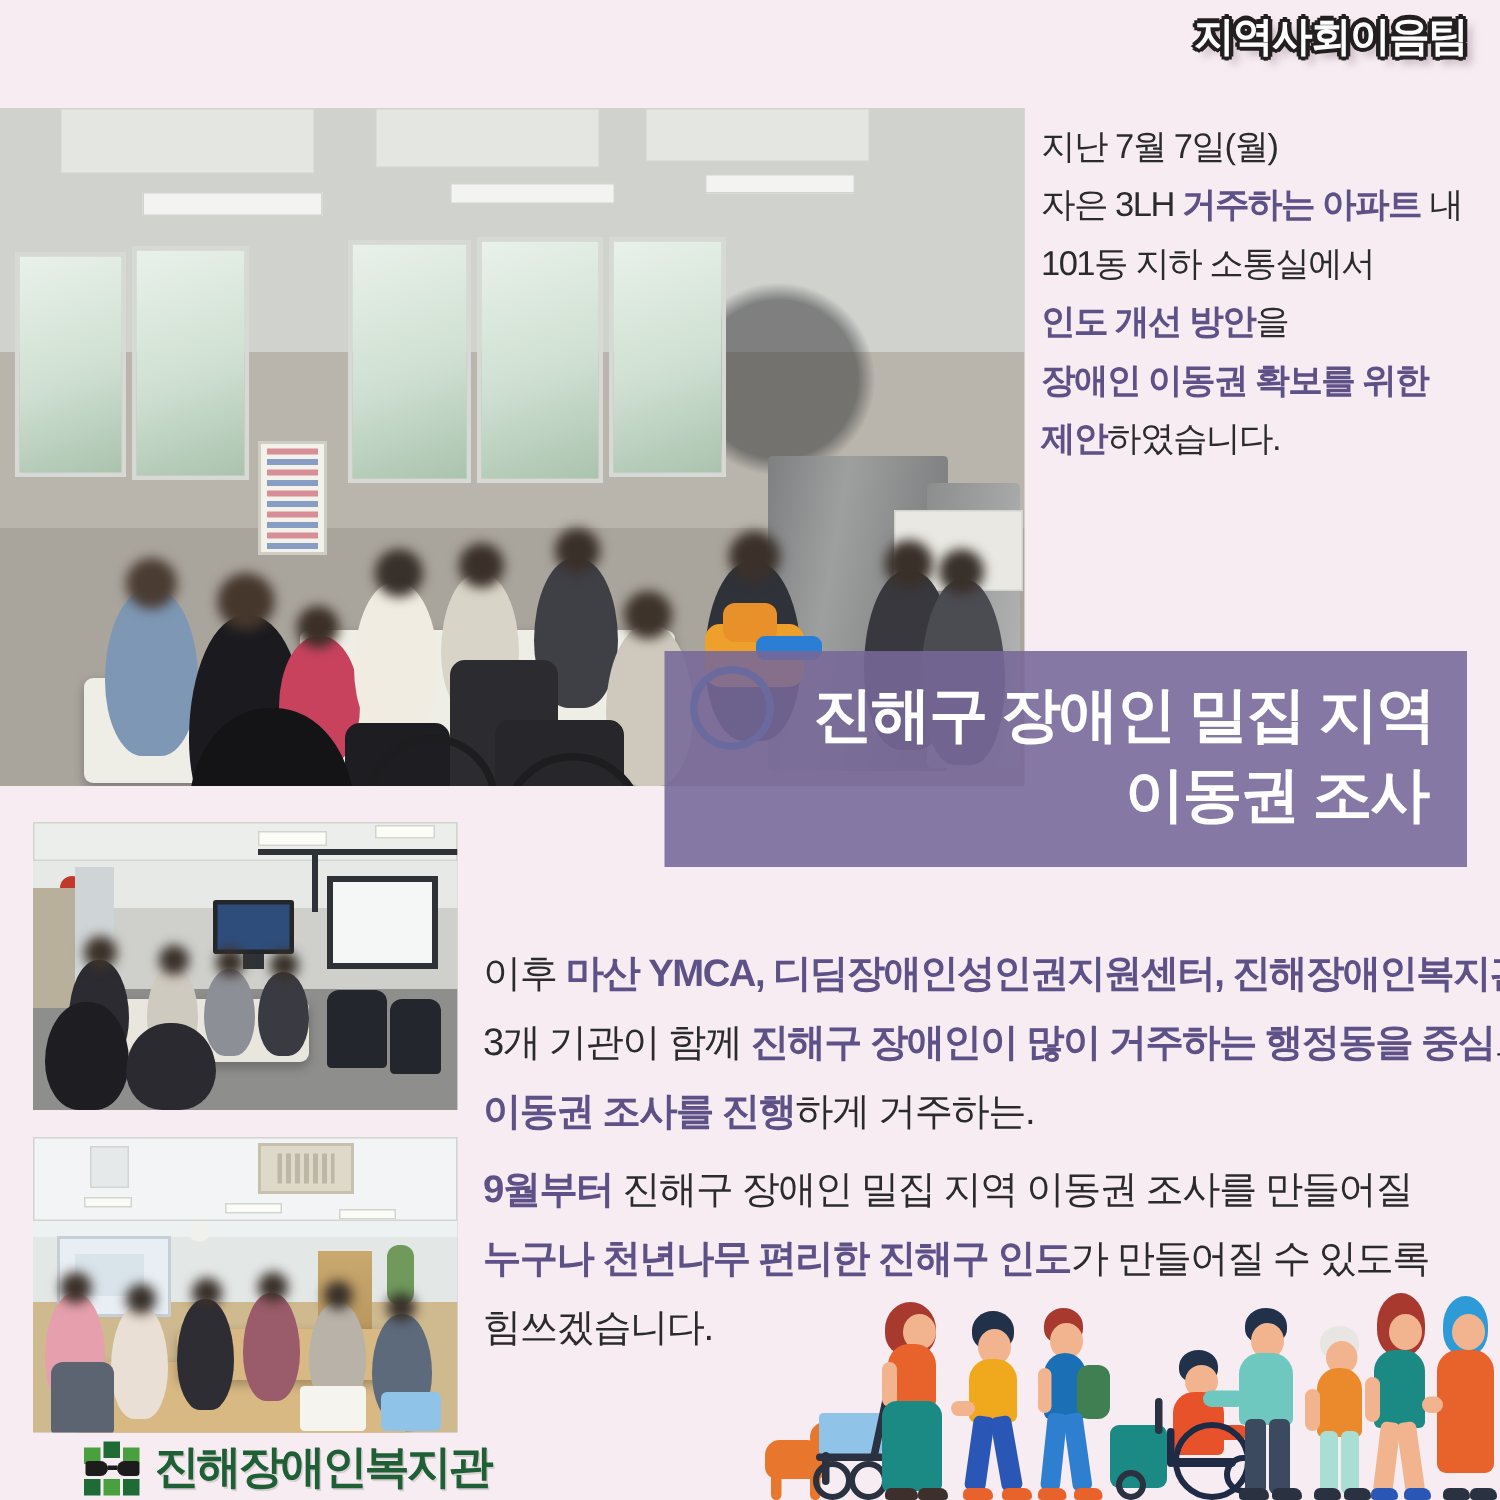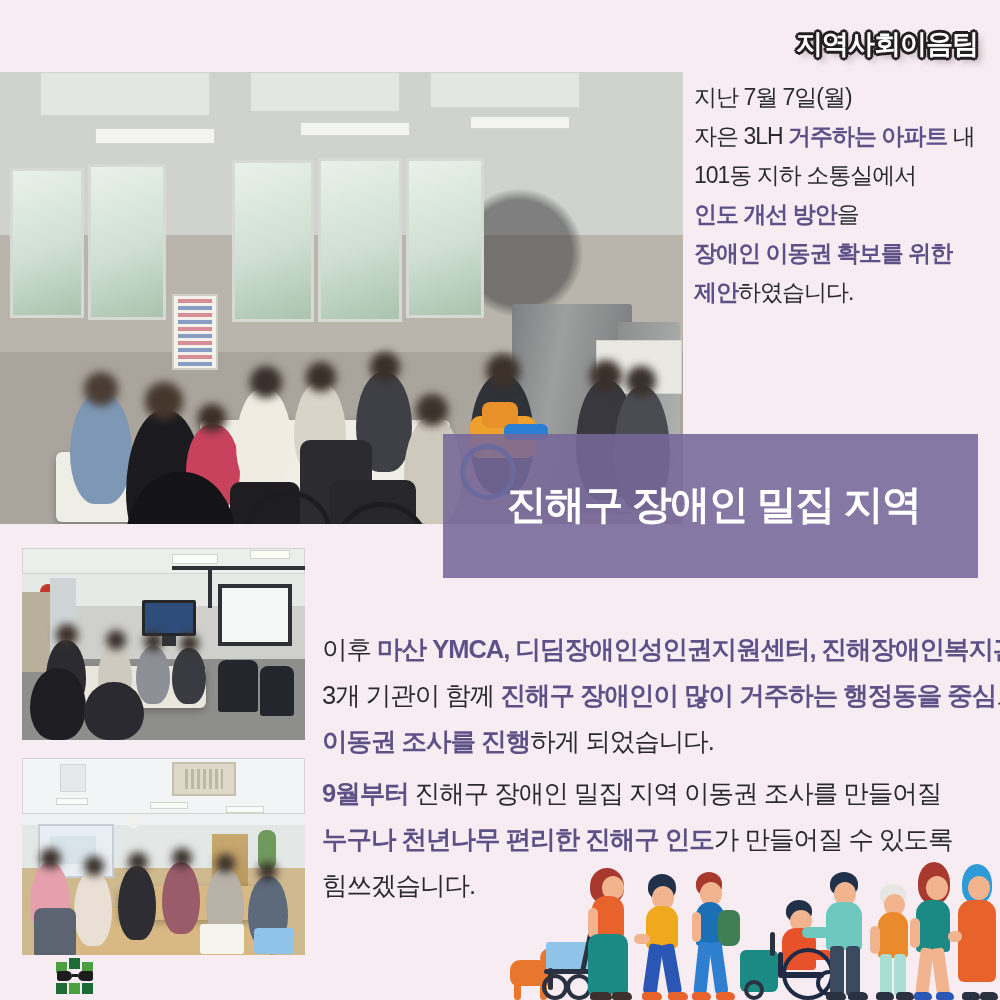--- a/index.html
+++ b/index.html
@@ -18,21 +18,20 @@
     font-size:27px;font-weight:bold;letter-spacing:-1px;
     color:#ffffff;
     -webkit-text-stroke:0px;
     text-shadow:
       -2px -2px 0 #231f20, 2px -2px 0 #231f20,
       -2px  2px 0 #231f20, 2px  2px 0 #231f20,
       -3px  0   0 #231f20, 3px  0   0 #231f20,
        0   -3px 0 #231f20, 0    3px 0 #231f20,
        5px  5px 6px rgba(120,95,115,.55);
     white-space:nowrap;
-    margin-top:20px;
   }
 
   
   .photo{position:absolute;overflow:hidden;background:#bfc3c0;}
   .photo .ph-inner{position:absolute;inset:0;}
 
   #photo-main{left:0;top:72px;width:683px;height:452px;}
   #photo-mid{left:22px;top:548px;width:283px;height:192px;}
   #photo-low{left:22px;top:758px;width:283px;height:197px;}
 
@@ -76,21 +75,21 @@
   .title-banner{
     position:absolute;left:443px;top:434px;width:535px;height:144px;
     background:rgba(118,104,152,.88);
     display:flex;flex-direction:column;justify-content:center;
     padding:6px 22px 10px 22px;box-sizing:border-box;
   }
   .title-banner .t-line{
     color:#fff;font-size:40px;font-weight:bold;letter-spacing:-1.5px;line-height:1.32;
     white-space:nowrap;
   }
-  .t-line.l1{text-align:center;padding-left:6px;}
+  .t-line.l1{text-align:right;padding-left:6px;}
   .t-line.l2{text-align:right;padding-right:4px;}
 
   
   .para{position:absolute;color:#2b2b2e;letter-spacing:-1px;}
   .para .ln{white-space:nowrap;}
   .em{color:#5e5188;font-weight:bold;}
   .nm{color:#2b2b2e;font-weight:normal;}
 
   #para-top{left:694px;top:78px;width:300px;font-size:23px;line-height:39px;font-weight:500;}
   #para-mid{left:322px;top:626px;width:670px;font-size:25.5px;line-height:46px;font-weight:600;}
@@ -207,20 +206,21 @@
       <div style="position:absolute;left:470px;top:344px;width:66px;height:42px;background:#eda12c;border-radius:10px;"></div>
       <div style="position:absolute;left:482px;top:330px;width:36px;height:26px;background:#e8902a;border-radius:8px;"></div>
       <div class="wheel" style="left:460px;top:372px;width:46px;height:46px;border-color:#1b7fc4;"></div>
       <div style="position:absolute;left:504px;top:352px;width:44px;height:16px;background:#2a7fd4;border-radius:6px;"></div>
 
     </div>
   </div>
 
   <div class="title-banner">
     <div class="t-line l1">진해구 장애인 밀집 지역</div>
+    <div class="t-line l2">이동권 조사</div>
   </div>
 
   <div class="para" id="para-top">
       <div class="ln"><span class="nm">지난 7월 7일(월)</span></div>
       <div class="ln"><span class="nm">자은 3LH </span><span class="em">거주하는 아파트</span><span class="nm"> 내</span></div>
       <div class="ln"><span class="nm">101동 지하 소통실에서</span></div>
       <div class="ln"><span class="em">인도 개선 방안</span><span class="nm">을</span></div>
       <div class="ln"><span class="em">장애인 이동권 확보를 위한</span></div>
       <div class="ln"><span class="em">제안</span><span class="nm">하였습니다.</span></div>
     </div>
@@ -255,21 +255,21 @@
       <div class="person" style="left:62px;top:134px;width:60px;height:58px;background:#2a2a30;"></div>
 
       <div class="ofc-chair" style="left:196px;top:112px;width:40px;height:52px;"></div>
       <div class="ofc-chair" style="left:238px;top:118px;width:34px;height:50px;"></div>
     </div>
   </div>
 
   <div class="para" id="para-mid">
       <div class="ln"><span class="nm">이후 </span><span class="em">마산 YMCA, 디딤장애인성인권지원센터, 진해장애인복지관</span></div>
       <div class="ln"><span class="nm">3개 기관이 함께 </span><span class="em">진해구 장애인이 많이 거주하는 행정동을 중심</span><span class="nm">으로</span></div>
-      <div class="ln"><span class="em">이동권 조사를 진행</span><span class="nm">하게 되었습니다.</span></div>
+      <div class="ln"><span class="em">이동권 조사를 진행</span><span class="nm">하게 거주하는.</span></div>
     </div>
 
   <div class="photo" id="photo-low">
     <div class="ph-inner scene-low">
       <div class="ceil" style="left:0;top:0;width:283px;height:56px;background:#f2f4f5;"></div>
       <div class="ac" style="left:150px;top:4px;width:64px;height:34px;">
           <b></b>
         </div>
       <div class="ceil" style="left:38px;top:6px;width:26px;height:28px;background:#e6e9ea;"></div>
       <div class="ceil" style="left:34px;top:40px;width:32px;height:7px;background:#fbfbf7;"></div>
@@ -430,15 +430,16 @@
       <div class="lm-cell" style="left:26px;top:4px;width:11px;height:11px;"></div>
       <div class="lm-cell dk" style="left:0;top:25px;width:11px;height:11px;"></div>
       <div class="lm-cell" style="left:13px;top:25px;width:11px;height:11px;"></div>
       <div class="lm-cell dk" style="left:26px;top:25px;width:11px;height:11px;"></div>
       <div class="lm-glass">
         <span></span>
           <i></i>
           <span class="r"></span>
       </div>
     </div>
+    <div class="logo-text">진해장애인복지관</div>
   </div>
 
 </div>
 
 </body></html>

